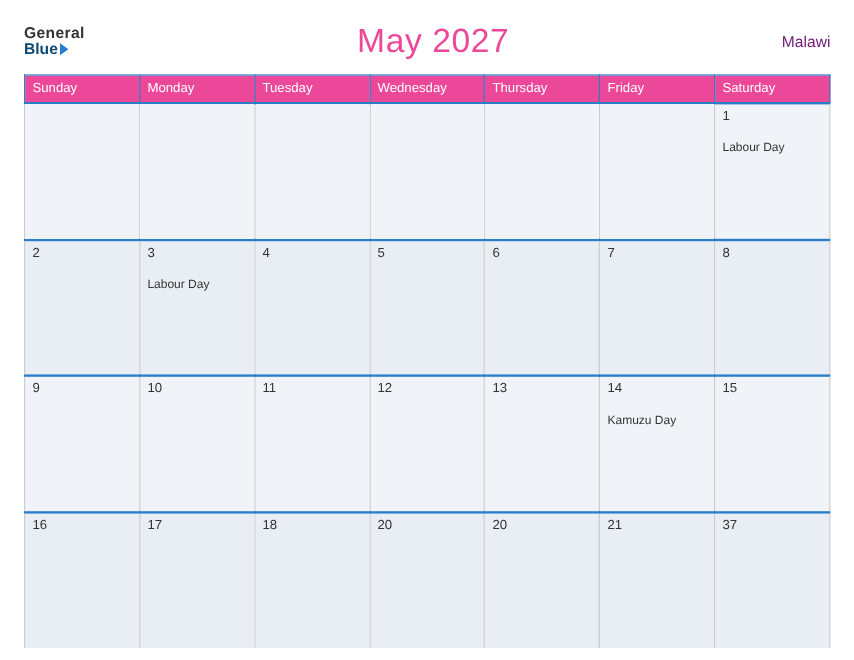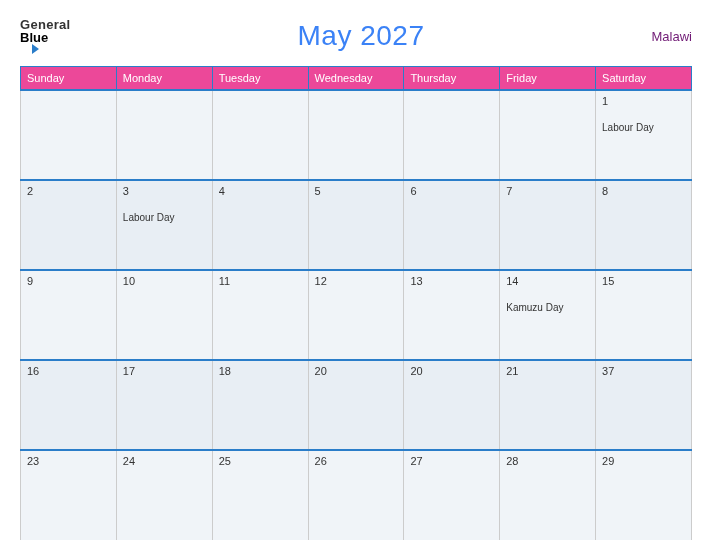--- a/index.html
+++ b/index.html
@@ -35,38 +35,37 @@
     }
     .logo-general {
       font-size: 13px;
       font-weight: bold;
       color: #333;
       letter-spacing: 0.3px;
     }
     .logo-blue {
       font-size: 13px;
       font-weight: bold;
-      color: #000000;
+      color: #0c4a6e;
       display: flex;
       align-items: center;
-      flex-direction: column;
     }
     .logo-triangle {
       width: 0;
       height: 0;
       border-left: 7px solid #2a7dc9;
       border-top: 5px solid transparent;
       border-bottom: 5px solid transparent;
       margin-left: 2px;
     }
 
     .title {
       font-size: 28px;
       font-weight: normal;
-      color: #3b82f6;
+      color: #ec4899;
       letter-spacing: 0.5px;
     }
 
     .country {
       font-size: 13px;
       color: #701a75;
       font-weight: normal;
     }
 
     
@@ -238,38 +237,15 @@
           <td>
             <span class="day-num">20</span>
           </td>
           <td>
             <span class="day-num">21</span>
           </td>
           <td>
             <span class="day-num">37</span>
           </td>
         </tr>
-        <tr>
-          <td>
-            <span class="day-num">23</span>
-          </td>
-          <td>
-            <span class="day-num">24</span>
-          </td>
-          <td>
-            <span class="day-num">25</span>
-          </td>
-          <td>
-            <span class="day-num">26</span>
-          </td>
-          <td>
-            <span class="day-num">27</span>
-          </td>
-          <td>
-            <span class="day-num">28</span>
-          </td>
-          <td>
-            <span class="day-num">29</span>
-          </td>
-        </tr>
       </tbody>
   </table>
 </div>
 
 </body></html>

